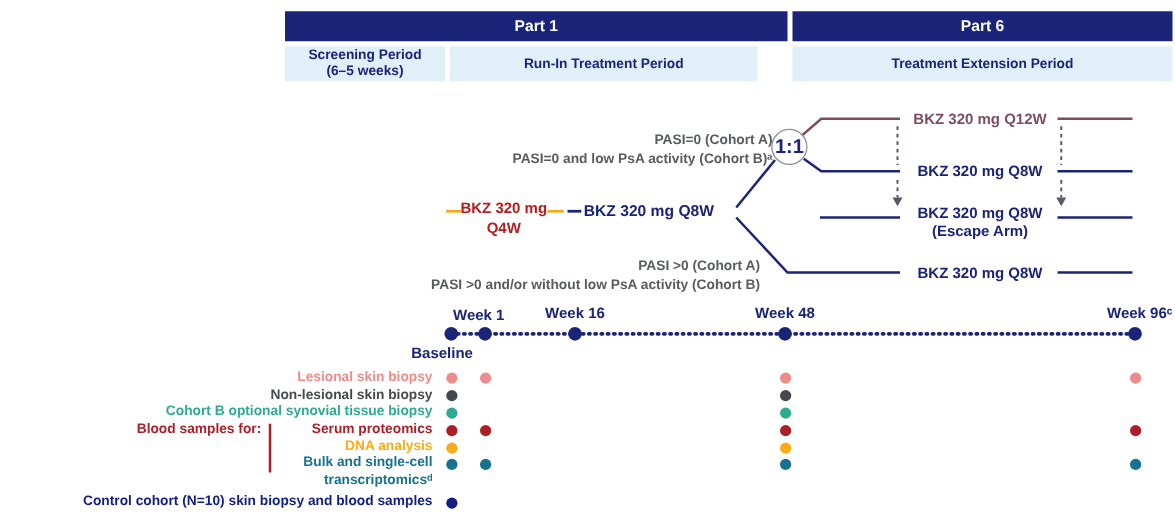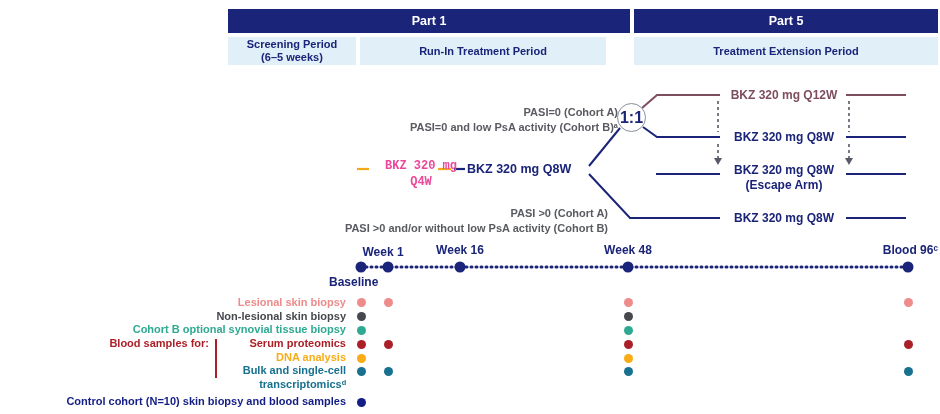--- a/index.html
+++ b/index.html
@@ -9,22 +9,22 @@
   
   .part-bar{position:absolute;top:9px;height:24px;background:#1a2478;color:#fff;
             display:flex;align-items:center;justify-content:center;font-size:12.5px;}
   .period-cell{position:absolute;top:37px;height:28px;background:#e1eff9;color:#1a2478;
                display:flex;flex-direction:column;align-items:center;justify-content:center;
                font-size:11px;line-height:13px;text-align:center;}
   
   .cohort-box{position:absolute;left:225px;top:147px;width:131px;height:45px;background:#d2d2d2;
               display:flex;flex-direction:column;align-items:center;justify-content:center;
               font-size:12px;line-height:17px;white-space:nowrap;}
-  .q4w{position:absolute;left:384px;top:158px;width:74px;text-align:center;color:#ec4899;
-       font-size:12px;line-height:16px;font-family:Liberation Mono, monospace;}
+  .q4w{position:absolute;left:366px;top:158px;width:74px;text-align:center;color:#b91c1c;
+       font-size:12px;line-height:16px;}
   .runin-q8w{position:absolute;left:467px;top:162px;font-size:12.5px;white-space:nowrap;}
   .criteria{position:absolute;color:#595b60;font-size:11px;line-height:15px;text-align:right;white-space:nowrap;}
   .ratio-circle{position:absolute;left:617px;top:103px;width:27px;height:27px;border:1.2px solid #8a8f9a;
                 border-radius:50%;background:#fff;display:flex;align-items:center;justify-content:center;
                 font-size:16px;z-index:5;}
   .arm{position:absolute;left:722px;width:124px;text-align:center;font-size:12px;line-height:15px;white-space:nowrap;}
   .maroon{color:#7e4d60;}
   .pasi3{position:absolute;left:700px;top:111px;width:168px;display:flex;align-items:center;
          justify-content:center;gap:5px;font-size:12px;}
   .esc-dot{width:9px;height:9px;border-radius:50%;background:#ee8b8b;display:inline-block;}
@@ -75,21 +75,21 @@
       <path d="M361,267 L908,267" stroke="#1a2478" stroke-width="3" stroke-dasharray="1 4" stroke-linecap="round" fill="none"></path>
       <circle cx="361" cy="267" r="5.5" fill="#1a2478"></circle>
       <circle cx="388" cy="267" r="5.5" fill="#1a2478"></circle>
       <circle cx="460" cy="267" r="5.5" fill="#1a2478"></circle>
       <circle cx="628" cy="267" r="5.5" fill="#1a2478"></circle>
       <circle cx="908" cy="267" r="5.5" fill="#1a2478"></circle>
     </g>
   </svg>
 
   <div class="part-bar" style="left:228px;width:402px;">Part 1</div>
-  <div class="part-bar" style="left:634px;width:304px;">Part 5</div>
+  <div class="part-bar" style="left:634px;width:304px;">Part 6</div>
   <div class="period-cell" style="left:228px;width:128px;">
     <span>Screening Period</span>
     <span>(6–5 weeks)</span>
   </div>
   <div class="period-cell" style="left:360px;width:246px;">Run-In Treatment Period</div>
   <div class="period-cell" style="left:634px;width:304px;">Treatment Extension Period</div>
 
   <div class="q4w">
     <span>BKZ 320 mg</span><br>
     <span>Q4W</span>
@@ -111,21 +111,21 @@
   <div class="arm" style="top:130px;">BKZ 320 mg Q8W</div>
   <div class="arm" style="top:163px;line-height:15px;">
     <span>BKZ 320 mg Q8W</span><br>
     <span>(Escape Arm)</span>
   </div>
   <div class="arm" style="top:211px;">BKZ 320 mg Q8W</div>
 
   <div class="tl-label" style="left:353px;top:245px;width:60px;">Week 1</div>
   <div class="tl-label" style="left:425px;top:243px;width:70px;">Week 16</div>
   <div class="tl-label" style="left:593px;top:243px;width:70px;">Week 48</div>
-  <div class="tl-label" style="right:2px;top:243px;">Blood 96ᶜ</div>
+  <div class="tl-label" style="right:2px;top:243px;">Week 96ᶜ</div>
   <div class="tl-label" style="left:329px;top:275px;">Baseline</div>
 
   <div id="sampling-section" class="abs" style="left:0;top:0;width:940px;height:414px;">
     <div class="blood-label">Blood samples for:</div>
     <div class="blood-bar"></div>
   <div class="sample-label" style="top: 296px; color: rgb(238, 139, 139); margin-left: 41px;">Lesional skin biopsy</div>
       <div class="sample-dot" style="left: 356.5px; top: 297.5px; background: rgb(238, 139, 139);"></div>
       <div class="sample-dot" style="left: 383.5px; top: 297.5px; background: rgb(238, 139, 139);"></div>
       <div class="sample-dot" style="left: 623.5px; top: 297.5px; background: rgb(238, 139, 139);"></div>
       <div class="sample-dot" style="left: 903.5px; top: 297.5px; background: rgb(238, 139, 139);"></div>

